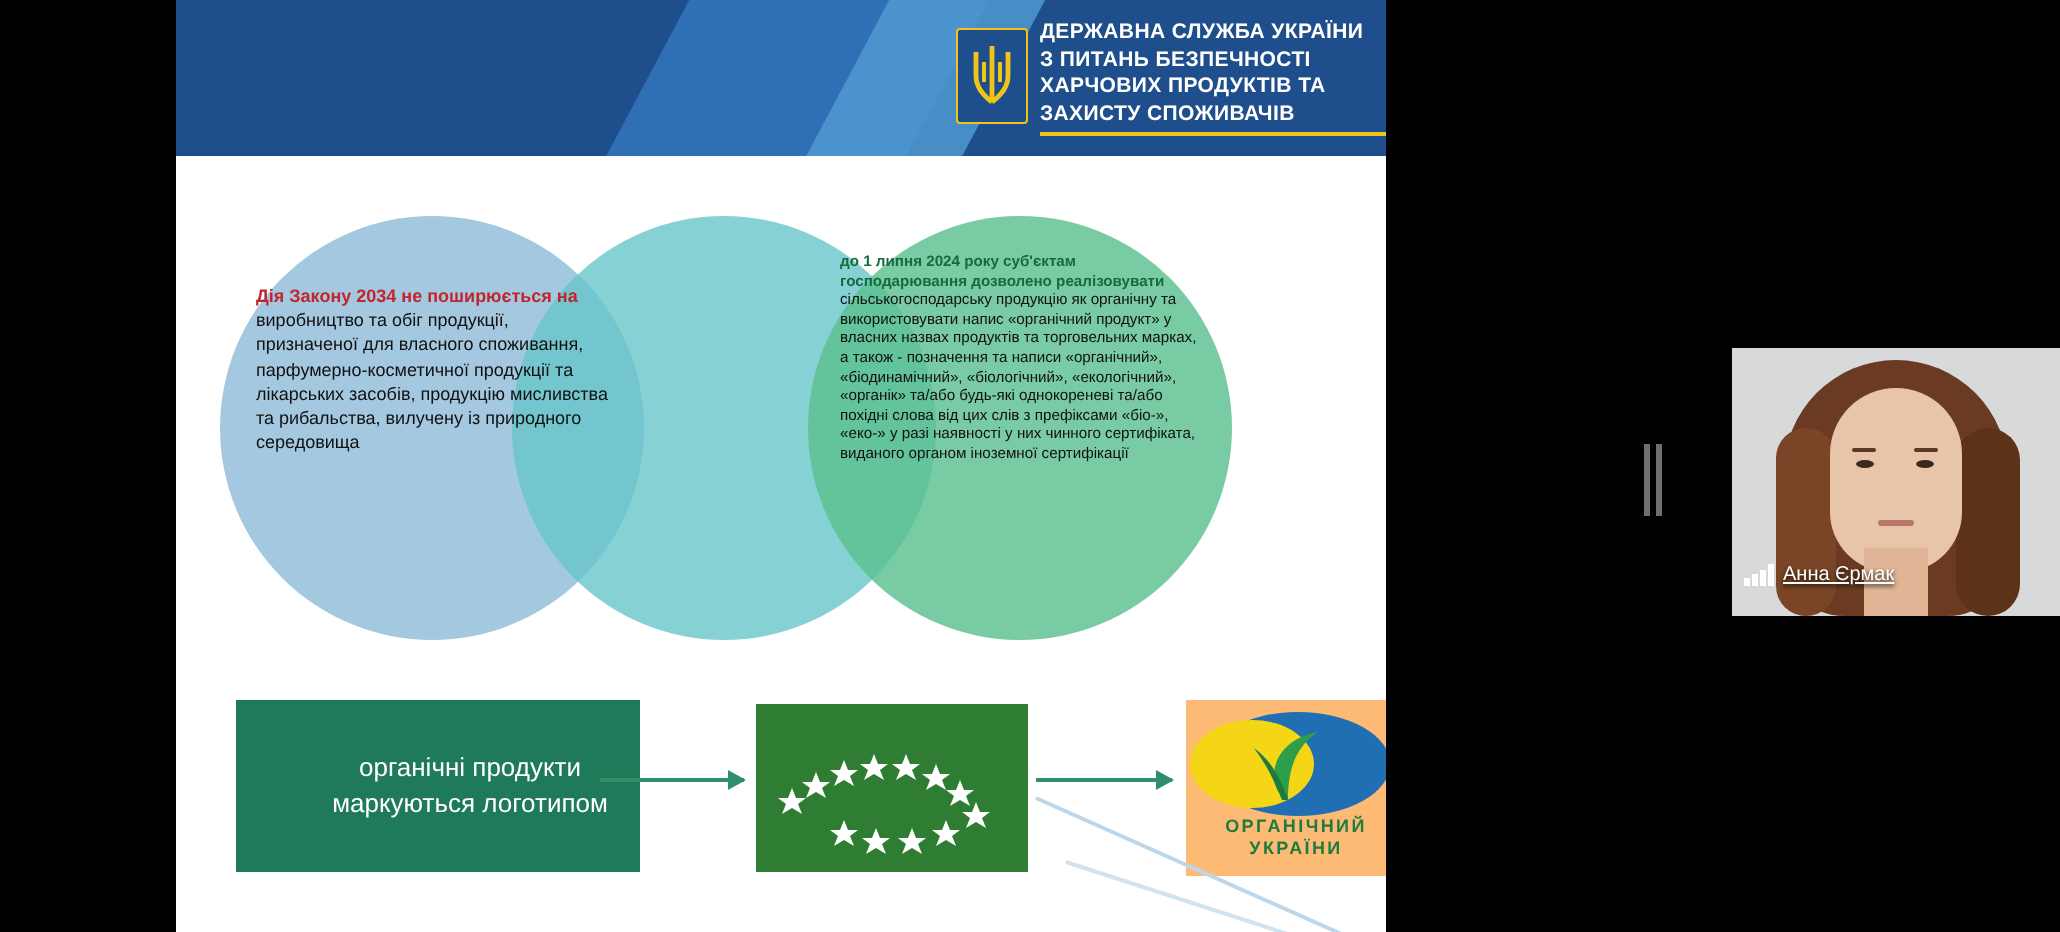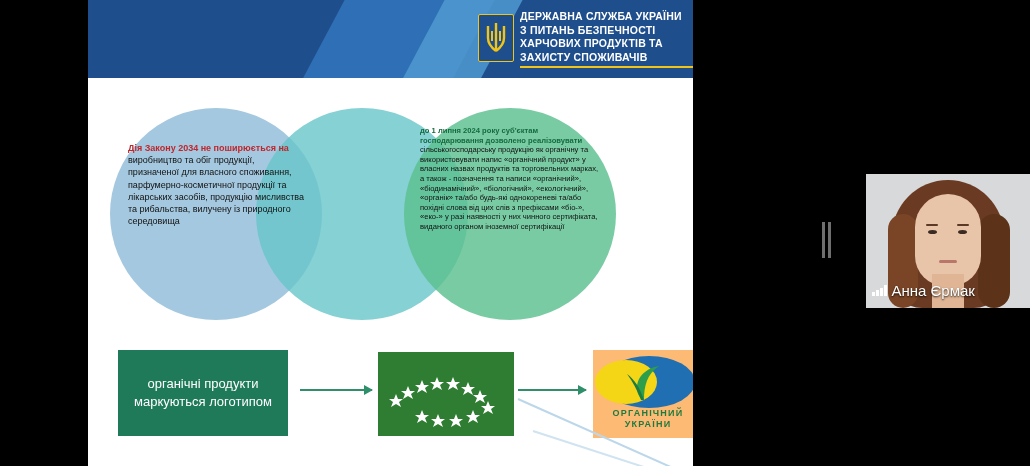--- a/index.html
+++ b/index.html
@@ -28,21 +28,21 @@
   .c3{left:316px;top:30px;width:212px;height:212px;background:#5bbf8f;opacity:.82;}
 
   .ctext{position:absolute;text-align:left;color:#111;}
   .t1{left:40px;top:64px;width:176px;font-size:9px;line-height:12.2px;}
   .t2{left:190px;top:68px;width:168px;font-size:9.3px;line-height:12.4px;}
   .t3{left:332px;top:48px;width:182px;font-size:7.6px;line-height:9.6px;}
   .red{color:#c0262c;font-weight:bold;}
   .dgreen{color:#156b3f;font-weight:bold;}
 
   
-  .green-box{position:absolute;left:30px;top:350px;width:170px;height:86px;background:#1f7a5a;color:#fff;display:flex;align-items:center;justify-content:center;text-align:center;font-size:13px;line-height:18px;}
+  .green-box{position:absolute;left:30px;top:350px;width:170px;height:86px;background:#1f7a5a;color:#fff;display:flex;align-items:center;justify-content:center;text-align:center;font-size:13px;line-height:18px;padding-left:32px;}
   .arrow{position:absolute;top:389px;height:2px;background:#2f8f6b;}
   .a1{left:212px;width:72px;}
   .a2{left:430px;width:68px;}
   .arrow:after{content:"";position:absolute;right:-1px;top:-4px;border-left:9px solid #2f8f6b;border-top:5px solid transparent;border-bottom:5px solid transparent;}
 
   .eu-logo{position:absolute;left:290px;top:352px;width:136px;height:84px;background:#2f7d32;overflow:hidden;}
   .eu-leaf{position:absolute;left:0;top:0;width:136px;height:84px;}
 
   .org-logo{position:absolute;left:505px;top:350px;width:110px;height:88px;background:#fdba74;overflow:hidden;}
   .org-ellipse{position:absolute;left:10px;top:6px;width:92px;height:52px;border-radius:50%;background:#1f6fb2;}
@@ -59,21 +59,21 @@
   .hair{position:absolute;left:26px;top:6px;width:112px;height:128px;background:#6a3b22;border-radius:56px 56px 30px 30px;}
   .hair-left{position:absolute;left:22px;top:40px;width:30px;height:94px;background:#7a4526;border-radius:18px;}
   .hair-right{position:absolute;left:112px;top:40px;width:32px;height:94px;background:#5c3219;border-radius:18px;}
   .skin{position:absolute;left:49px;top:20px;width:66px;height:92px;background:#e8c4a8;border-radius:33px 33px 30px 30px;}
   .neck{position:absolute;left:66px;top:100px;width:32px;height:34px;background:#dfb595;}
   .eye{position:absolute;width:9px;height:4px;background:#3a2a22;border-radius:50%;top:56px;}
   .eye.l{left:62px;} .eye.r{left:92px;}
   .brow{position:absolute;width:12px;height:2px;background:#5a3a26;border-radius:2px;top:50px;}
   .brow.l{left:60px;} .brow.r{left:91px;}
   .mouth{position:absolute;left:73px;top:86px;width:18px;height:3px;background:#b9776b;border-radius:3px;}
-  .tile-label{position:absolute;left:872px;top:282px;display:flex;align-items:center;gap:5px;color:#ffffff;font-size:15px;text-shadow:0 1px 2px rgba(0,0,0,.9);}
+  .tile-label{position:absolute;left:872px;top:282px;display:flex;align-items:center;gap:5px;color:#ffffff;font-size:10px;text-shadow:0 1px 2px rgba(0,0,0,.9);text-decoration:underline;}
   .bars{display:inline-flex;align-items:flex-end;gap:1.5px;height:11px;}
   .bars i{display:block;width:2.5px;background:#ffffff;}
   .bars i:nth-child(1){height:4px;} .bars i:nth-child(2){height:6px;}
   .bars i:nth-child(3){height:8px;} .bars i:nth-child(4){height:11px;}
 
   
   .divider{position:absolute;left:822px;top:222px;width:3px;height:36px;background:#6f6f6f;}
   .divider2{position:absolute;left:828px;top:222px;width:3px;height:36px;background:#6f6f6f;}
 </style>
 </head>

